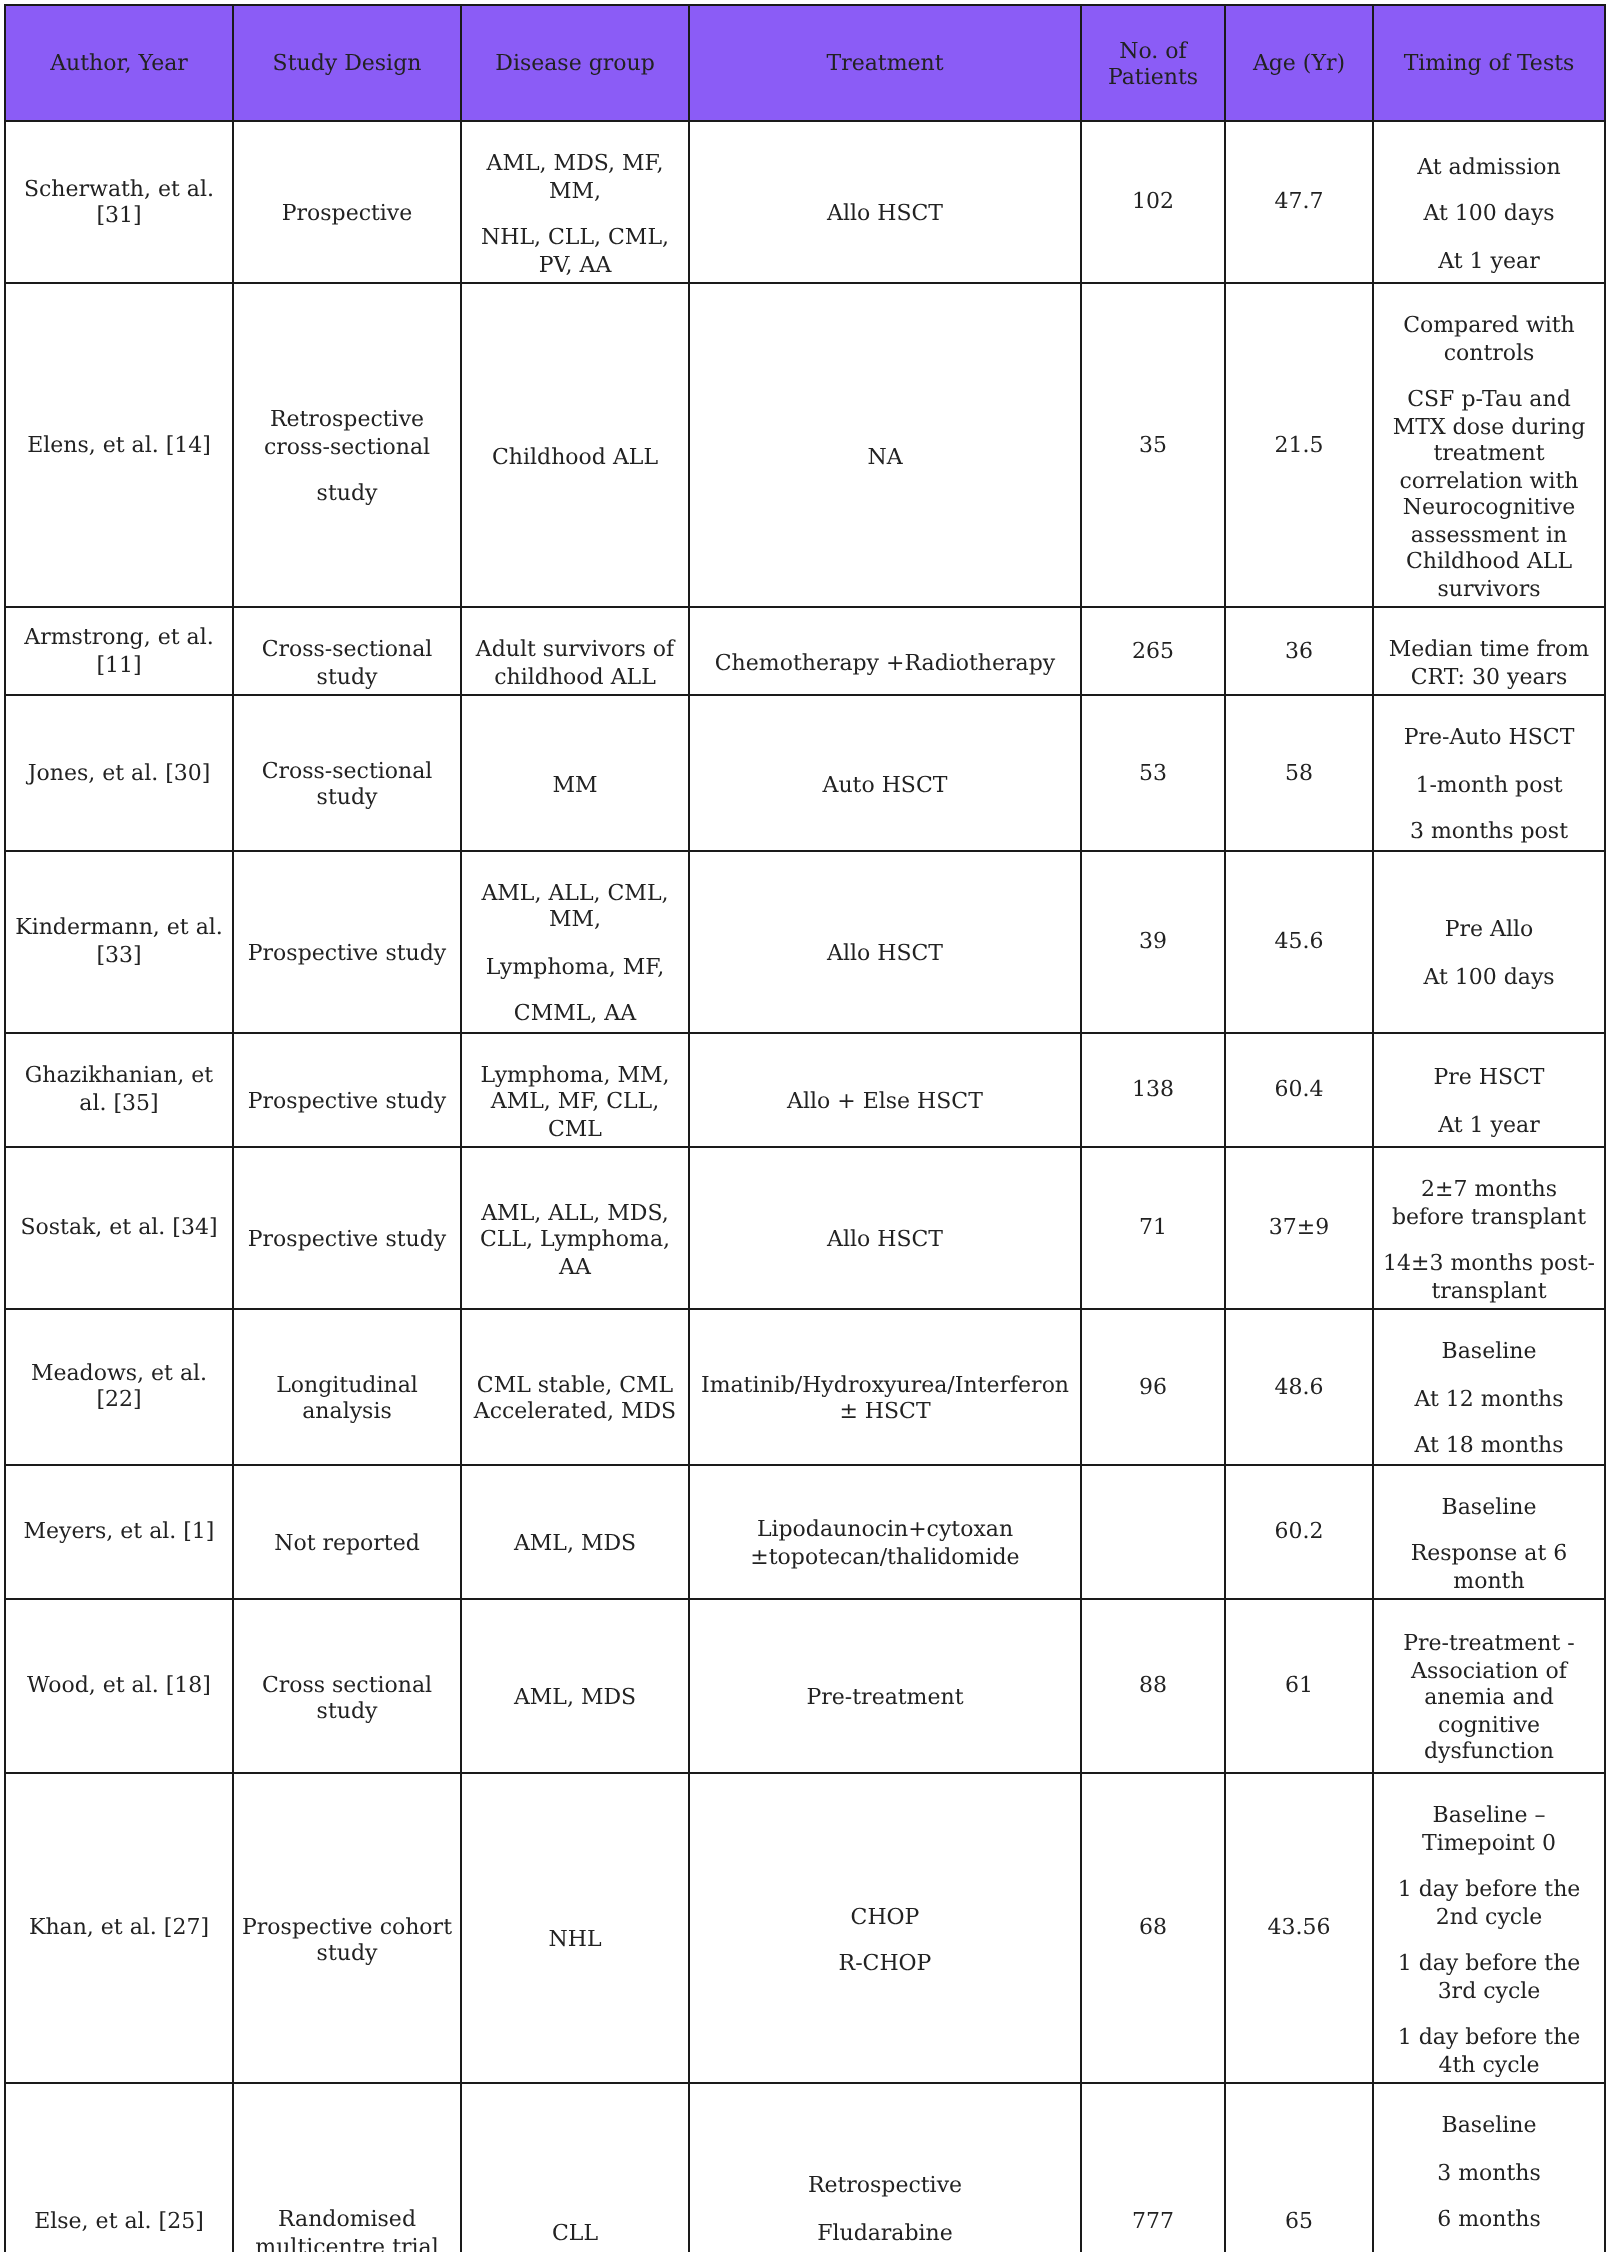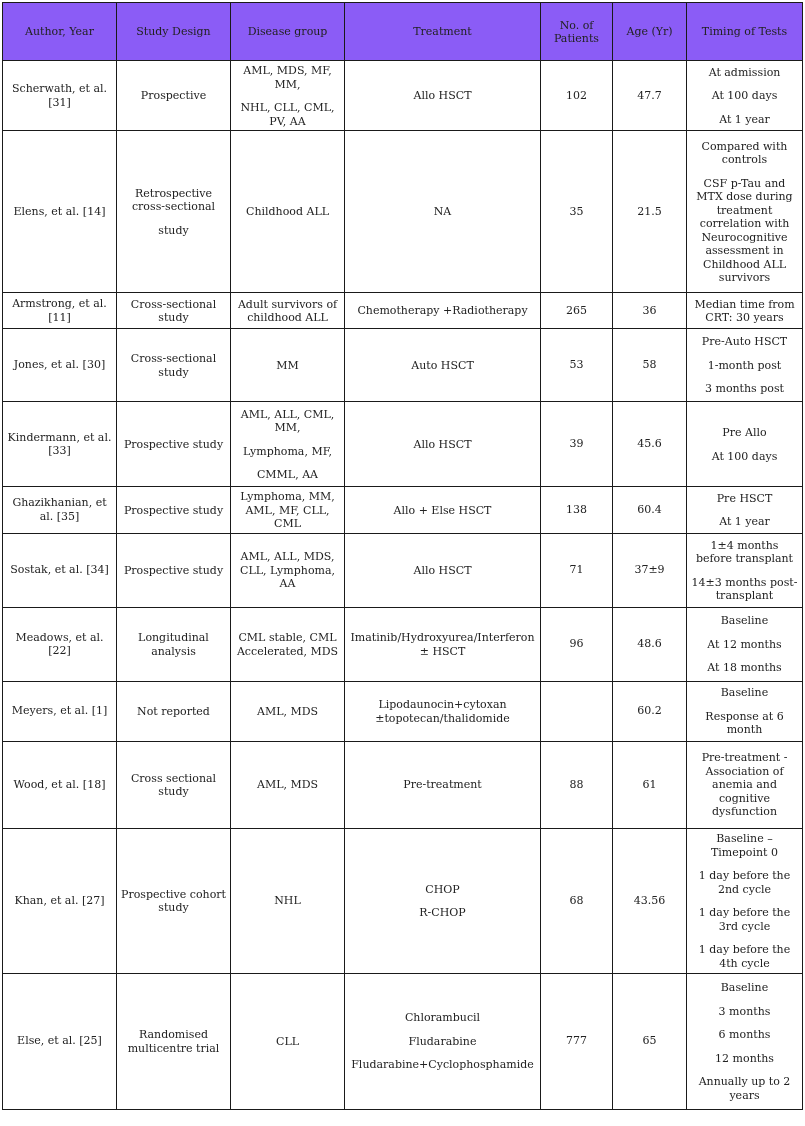--- a/index.html
+++ b/index.html
@@ -20,21 +20,21 @@
     padding: 2px 4px;
     font-weight: normal;
   }
   table.studies thead th {
     background: #8b5cf6;
     height: 33px;
     line-height: 13px;
   }
   .line { display: block; }
   .gap { margin-top: 10px; }
-  .gap:first-child { margin-top: 1px; }
+  .gap:first-child { margin-top: 12px; }
 </style>
 </head>
 <body>
 
 <table class="studies">
   <colgroup>
     <col style="width:114px">
     <col style="width:114px">
     <col style="width:114px">
     <col style="width:196px">
@@ -175,21 +175,21 @@
         </td>
         <td>
           <span class="line gap">AML, ALL, MDS, CLL, Lymphoma, AA</span>
         </td>
         <td>
           <span class="line gap">Allo HSCT</span>
         </td>
         <td>71</td>
         <td>37±9</td>
         <td>
-          <span class="line gap">1±4 months before transplant</span>
+          <span class="line gap">2±7 months before transplant</span>
           <span class="line gap">14±3 months post-transplant</span>
         </td>
       </tr>
     <tr style="height:74px">
         <td>Meadows, et al. [22]</td>
         <td>
           <span class="line gap">Longitudinal analysis</span>
         </td>
         <td>
           <span class="line gap">CML stable, CML Accelerated, MDS</span>
@@ -263,21 +263,21 @@
       </tr>
     <tr style="height:136px">
         <td>Else, et al. [25]</td>
         <td>
           <span class="line gap">Randomised multicentre trial</span>
         </td>
         <td>
           <span class="line gap">CLL</span>
         </td>
         <td>
-          <span class="line gap">Chlorambucil</span>
+          <span class="line gap">Retrospective</span>
           <span class="line gap">Fludarabine</span>
           <span class="line gap">Fludarabine+Cyclophosphamide</span>
         </td>
         <td>777</td>
         <td>65</td>
         <td>
           <span class="line gap">Baseline</span>
           <span class="line gap">3 months</span>
           <span class="line gap">6 months</span>
           <span class="line gap">12 months</span>

